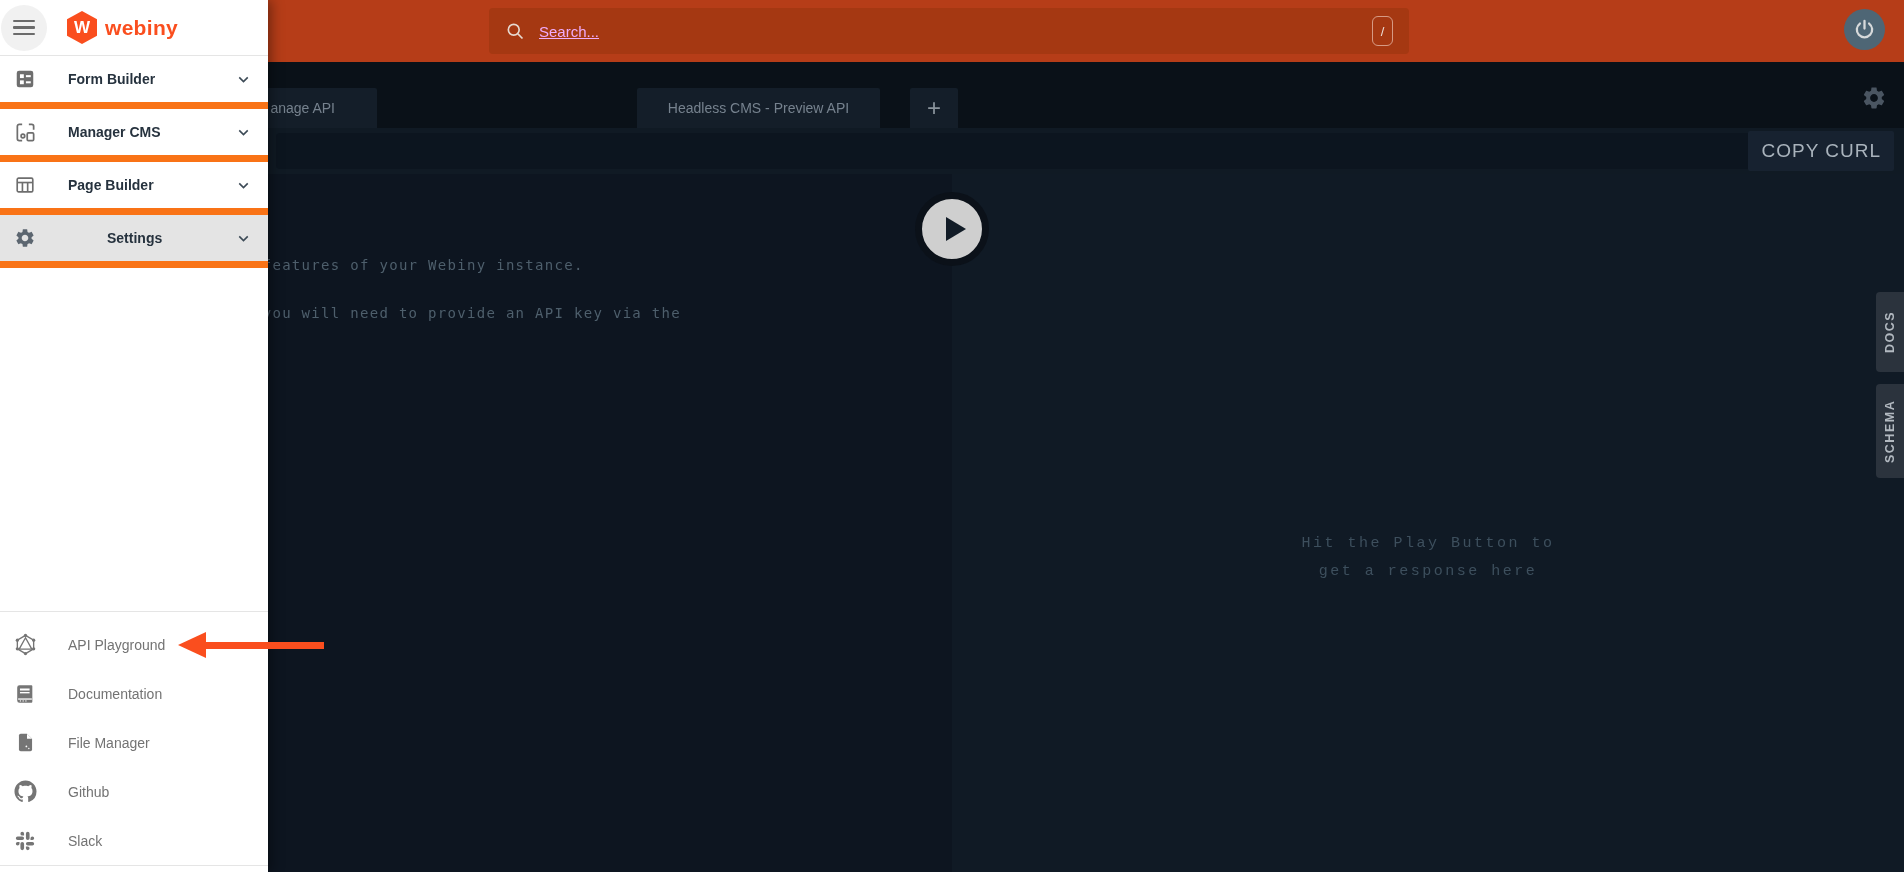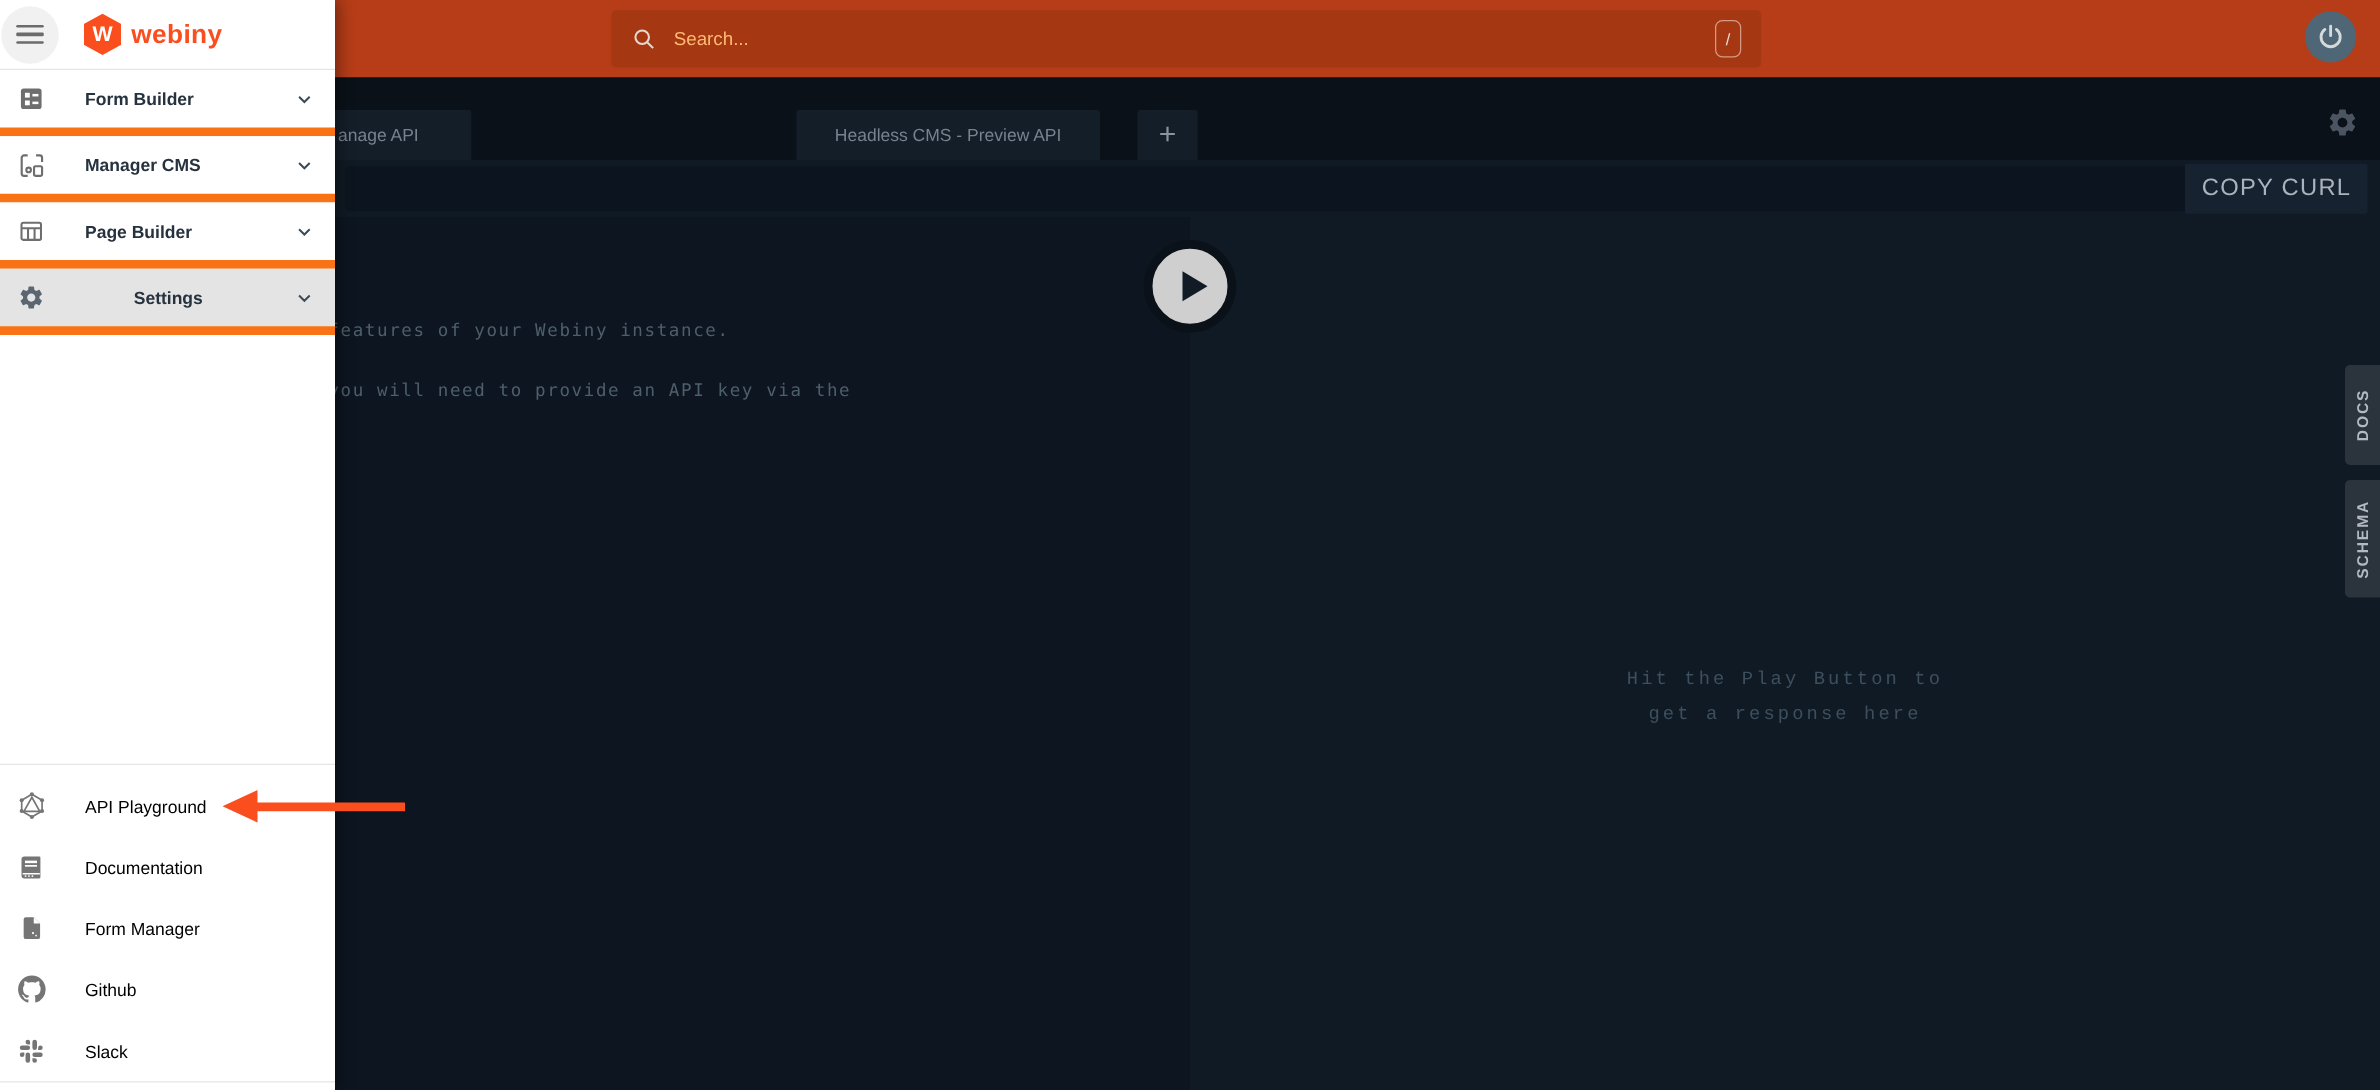--- a/index.html
+++ b/index.html
@@ -11,21 +11,21 @@
   }
 
   
   .topbar { position:absolute; left:0; top:0; right:0; height:62px; background:var(--topbar-bg,#b63d18); }
   .search-bar {
     position:absolute; left:489px; top:8px; width:920px; height:46px;
     background:var(--search-bg,#a53812); border-radius:4px;
     display:flex; align-items:center; padding:0 16px; cursor:text;
   }
   .search-bar .search-glyph { display:flex; }
-  .search-placeholder { margin-left:14px; font-size:15px; color:#fdba74; }
+  .search-placeholder { margin-left:14px; font-size:15px; color:#f0abfc;text-decoration:underline; }
   .shortcut-badge {
     margin-left:auto; width:21px; height:30px; border:1.5px solid rgba(255,235,225,.55);
     border-radius:6px; color:#ecdfd7; font-size:13px;
     display:flex; align-items:center; justify-content:center;
   }
   .power-button {
     position:absolute; right:19px; top:9px; width:41px; height:41px; border-radius:50%;
     background:var(--power-circle,#4e6675); border:none; cursor:pointer;
     display:flex; align-items:center; justify-content:center;
   }
@@ -112,21 +112,21 @@
     padding:0 16px 0 12px; cursor:pointer; flex:none; background:#fff;
   }
   .side-row.active { background:var(--sidebar-active-bg,#e4e4e4);gap:39px; }
   .row-icon { width:26px; display:flex; justify-content:center; flex:none; }
   .row-label { margin-left:30px; font-size:14px; font-weight:700; color:#26323e; }
   .row-chevron { margin-left:auto; display:flex; }
 
   .sidebar-spacer { flex:1; }
   .sidebar-secondary { border-top:1px solid #e5e5e5; border-bottom:1px solid #e5e5e5; padding-top:8px; flex:none; }
   .side-row2 { height:49px; display:flex; align-items:center; padding:0 16px 0 12px; cursor:pointer; }
-  .row-label2 { margin-left:30px; font-size:14px; font-weight:400; color:#000000; }
+  .row-label2 { margin-left:30px; font-size:14px; font-weight:400; color:#737373; }
   .sidebar-bottom-pad { height:6px; flex:none; }
 
   
   .annotation-arrow { position:absolute; left:178px; top:632px; width:146px; height:26px; z-index:20; pointer-events:none; }
   .arrow-shaft { position:absolute; left:24px; top:10px; width:122px; height:7px; background:var(--accent,#f4511e); }
   .arrow-head {
     position:absolute; left:0; top:0; width:0; height:0;
     border-right:28px solid var(--accent,#f4511e);
     border-top:13px solid transparent; border-bottom:13px solid transparent;
   }
@@ -312,21 +312,21 @@
       </div>
       <div class="side-row2">
         <span class="row-icon">
           <svg width="21" height="21" viewBox="0 0 24 24">
               <path fill="#757575" d="M6.5 2h7.2l5.8 5.8V20a2 2 0 0 1-2 2h-11a2 2 0 0 1-2-2V4a2 2 0 0 1 2-2z"></path>
               <path fill="#fff" d="M13.7 2l5.8 5.8h-5.8z"></path>
               <circle cx="13" cy="16.5" r="1" fill="#fff"></circle>
               <circle cx="15.8" cy="18.8" r=".8" fill="#fff"></circle>
             </svg>
         </span>
-        <span class="row-label2">Form Manager</span>
+        <span class="row-label2">File Manager</span>
       </div>
       <div class="side-row2">
         <span class="row-icon">
           <svg width="23" height="23" viewBox="0 0 24 24" fill="#757575">
               <path d="M12 .5C5.65.5.5 5.65.5 12c0 5.08 3.29 9.39 7.86 10.91.58.11.79-.25.79-.55 0-.27-.01-1-.02-1.96-3.2.7-3.88-1.54-3.88-1.54-.52-1.33-1.28-1.68-1.28-1.68-1.04-.71.08-.7.08-.7 1.15.08 1.76 1.18 1.76 1.18 1.03 1.76 2.69 1.25 3.35.96.1-.74.4-1.25.73-1.54-2.55-.29-5.24-1.28-5.24-5.69 0-1.26.45-2.28 1.18-3.09-.12-.29-.51-1.46.11-3.04 0 0 .96-.31 3.16 1.18.92-.26 1.9-.38 2.88-.39.98 0 1.96.13 2.88.39 2.19-1.49 3.15-1.18 3.15-1.18.63 1.58.23 2.75.12 3.04.74.8 1.18 1.83 1.18 3.09 0 4.42-2.69 5.39-5.26 5.68.41.36.78 1.05.78 2.13 0 1.54-.01 2.78-.01 3.16 0 .31.21.67.8.55A11.51 11.51 0 0 0 23.5 12C23.5 5.65 18.35.5 12 .5z"></path>
             </svg>
         </span>
         <span class="row-label2">Github</span>
       </div>
       <div class="side-row2">

